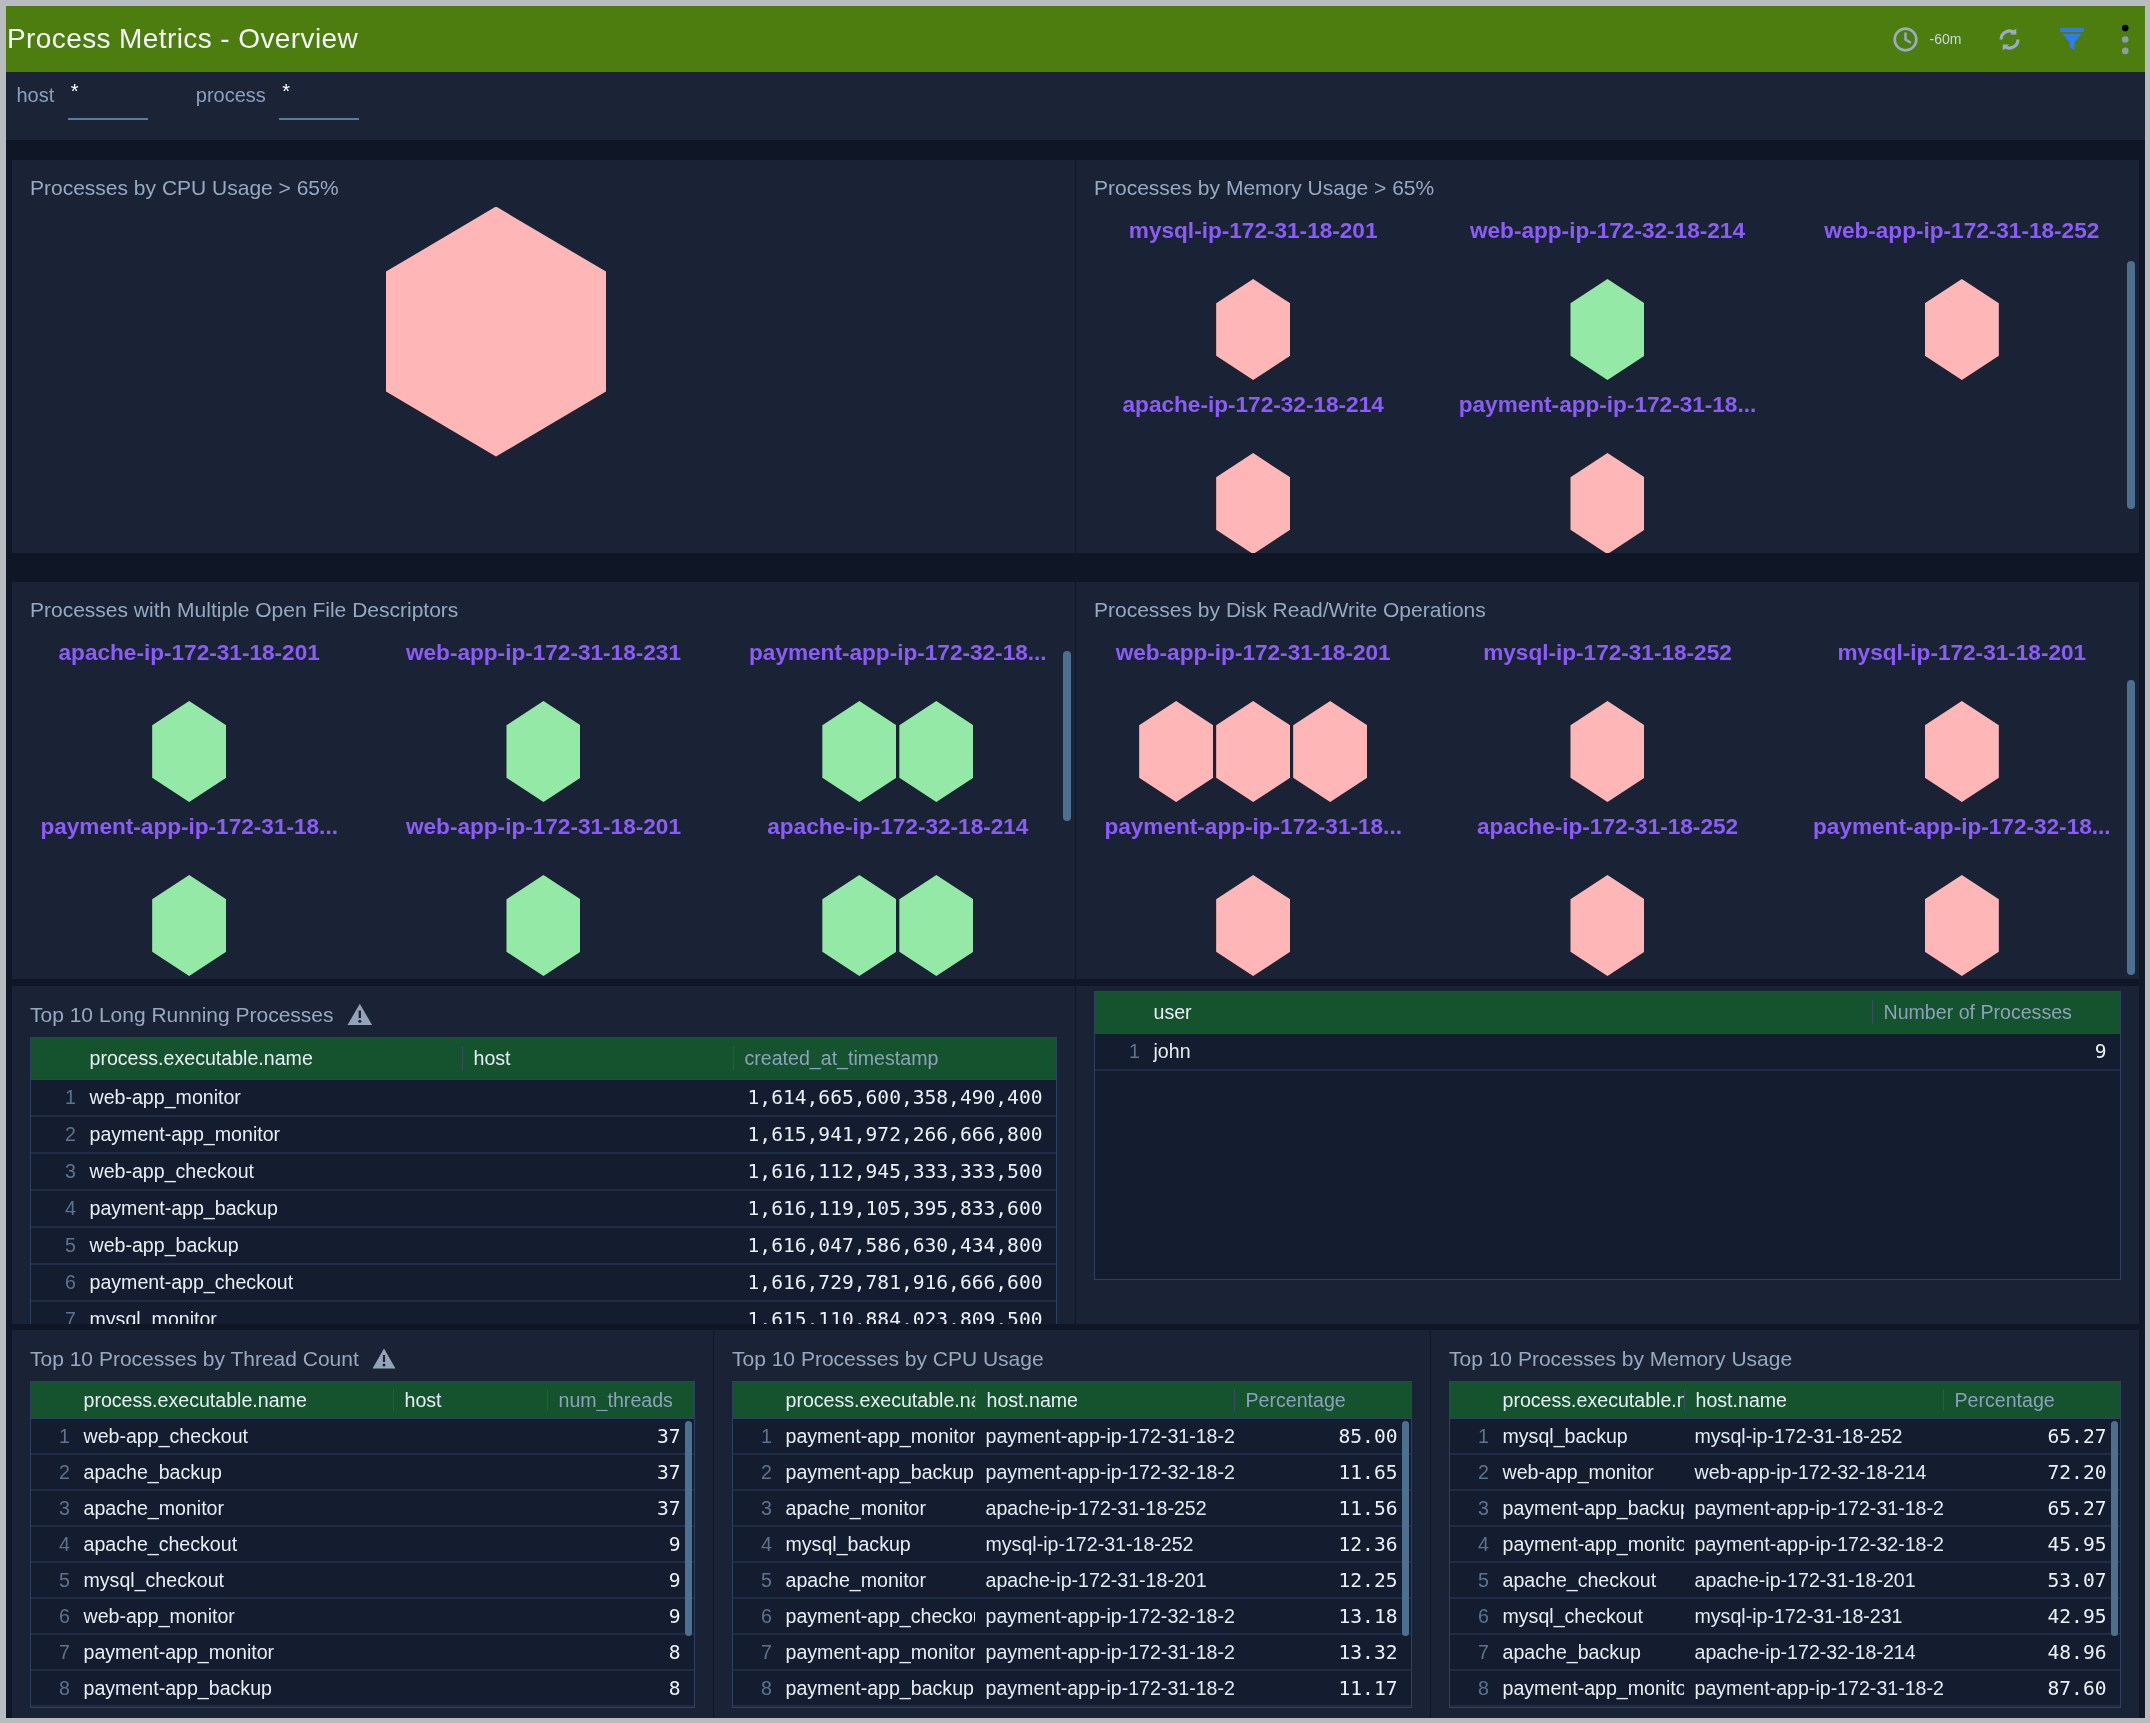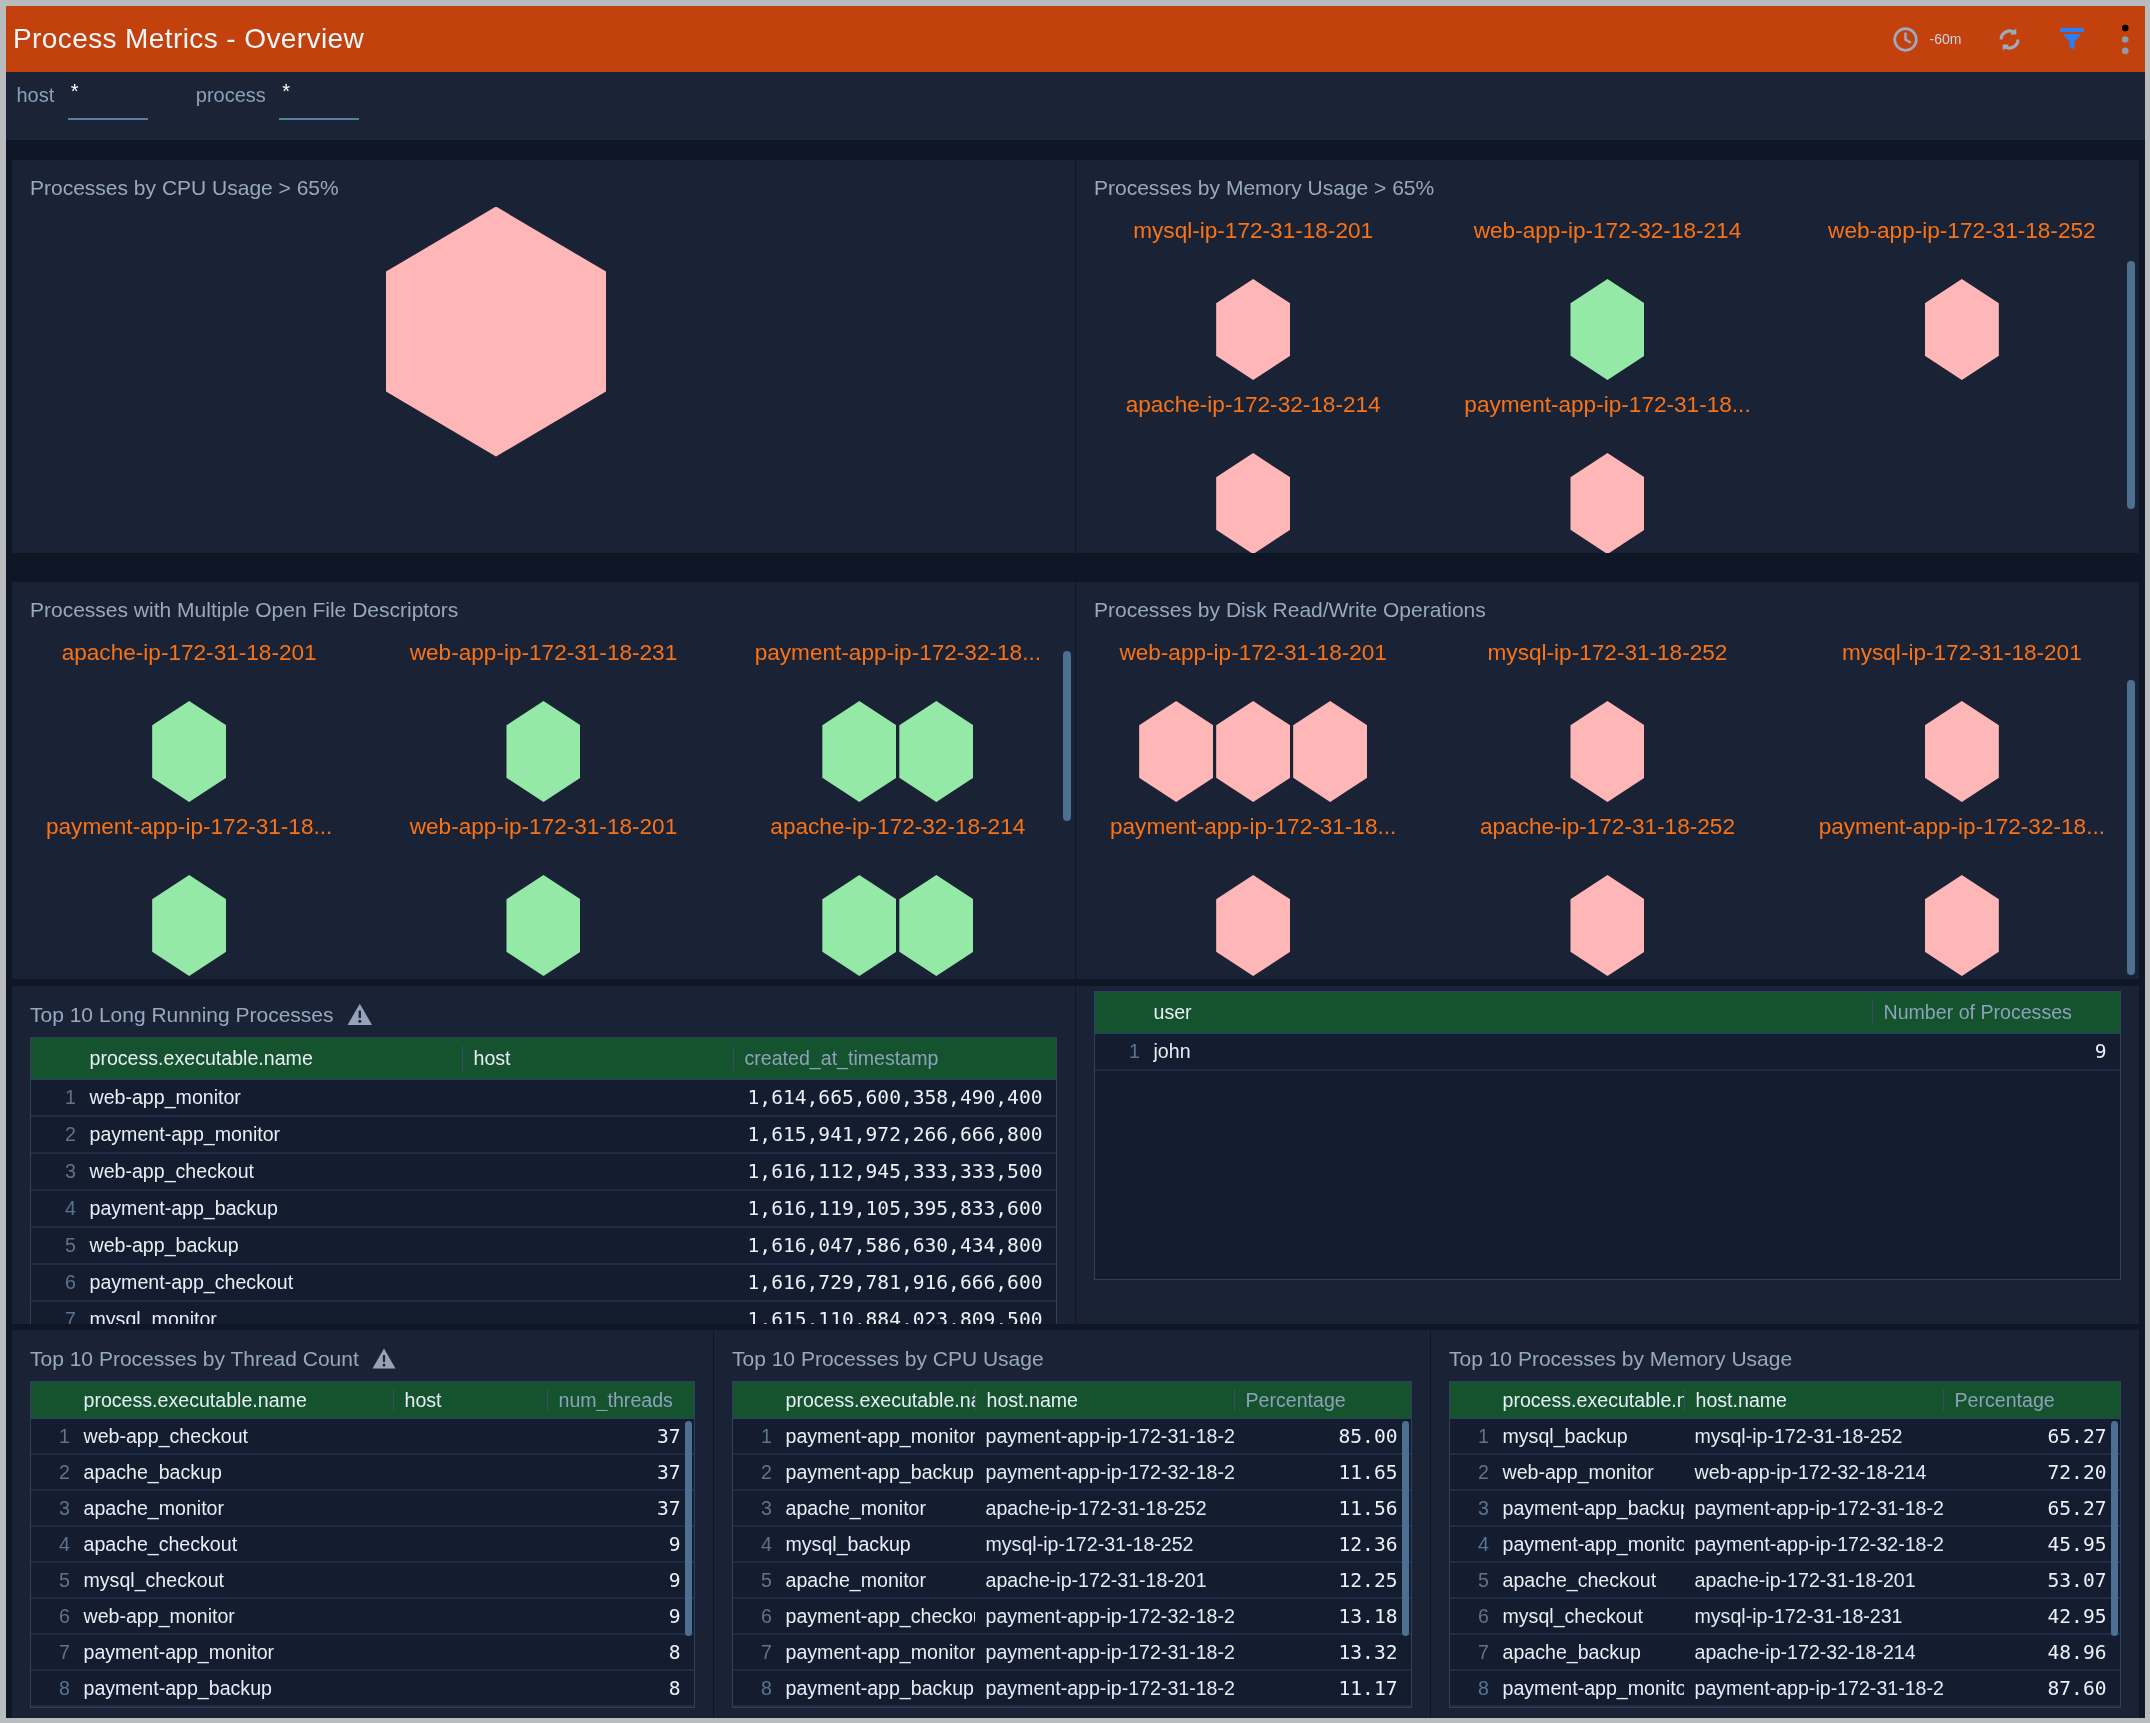--- a/index.html
+++ b/index.html
@@ -1,20 +1,20 @@
 <!DOCTYPE html>
 <html style="font-size:12px"><head>
 <meta charset="utf-8">
 <style>
   html,body{margin:0;padding:0;}
   body{width:2151px;height:1724px;background:#b9bcbf;font-family:"Liberation Sans",sans-serif;}
   .frame{position:absolute;left:6px;top:6px;width:2139px;height:1712px;background:#0f1726;overflow:hidden;}
 
   
-  .topbar{height:66px;background:#c2410c;display:flex;align-items:center;justify-content:space-between;padding:0 15px 0 7px;}
+  .topbar{height:66px;background:#4d7c0f;display:flex;align-items:center;justify-content:space-between;padding:0 15px 0 1px;}
   .app-title{font-size:28px;color:#f3f7fb;font-weight:400;letter-spacing:0.4px;}
   .topbar-right{display:flex;align-items:center;gap:33px;}
   .time-ctl{display:flex;align-items:center;gap:10.5px;cursor:pointer;}
   .time-text{font-size:14px;color:#ccd7e4;}
   .icon-btn{display:flex;align-items:center;justify-content:center;cursor:pointer;}
 
   
   .filterbar{height:59px;background:#1b2437;display:flex;align-items:flex-start;gap:48px;padding:9px 10.5px 0;}
   .filter-item{display:flex;align-items:flex-start;gap:13.5px;}
   .filter-label{font-size:20px;color:#8ba0bb;padding-top:3px;}
@@ -28,21 +28,21 @@
   .row4{grid-template-columns:701px 716px 1fr;margin-top:6px;}
   .row2{margin-top:29px;}
   .h522{height:393px;} .h528{height:397px;} .h450{height:338px;} .h534{height:473px;}
   .panel{position:relative;background:#1a2336;overflow:hidden;}
   .panel-title{display:flex;align-items:center;gap:13.5px;padding:16.5px 18px 6px;font-size:21px;color:#96a9c1;}
 
   
   .hex-rows{display:flex;flex-direction:column;}
   .hex-row{display:grid;grid-template-columns:repeat(3,1fr);padding-top:12px;}
   .hex-cell{display:flex;flex-direction:column;align-items:center;}
-  .hex-label{font-size:22.6px;color:#f97316;margin-bottom:35px;white-space:nowrap;}
+  .hex-label{font-size:22.6px;color:#8b5cf6;margin-bottom:35px;white-space:nowrap;font-weight:bold;}
   .hex-cluster{display:flex;gap:3px;}
   .hex{width:74px;height:101px;clip-path:polygon(50% 0,100% 24%,100% 76%,50% 100%,0 76%,0 24%);}
   .hex-big{position:absolute;left:374px;top:47px;width:220px;height:250px;
            clip-path:polygon(50% 0,100% 26%,100% 74%,50% 100%,0 74%,0 26%);}
   .vscroll{position:absolute;right:4.5px;width:7.5px;border-radius:4.5px;background:#4d6f90;}
   .vs-mem{top:101px;height:248px;}
   .vs-fd{top:69px;height:170px;}
   .vs-disk{top:98px;height:295px;}
 
   

